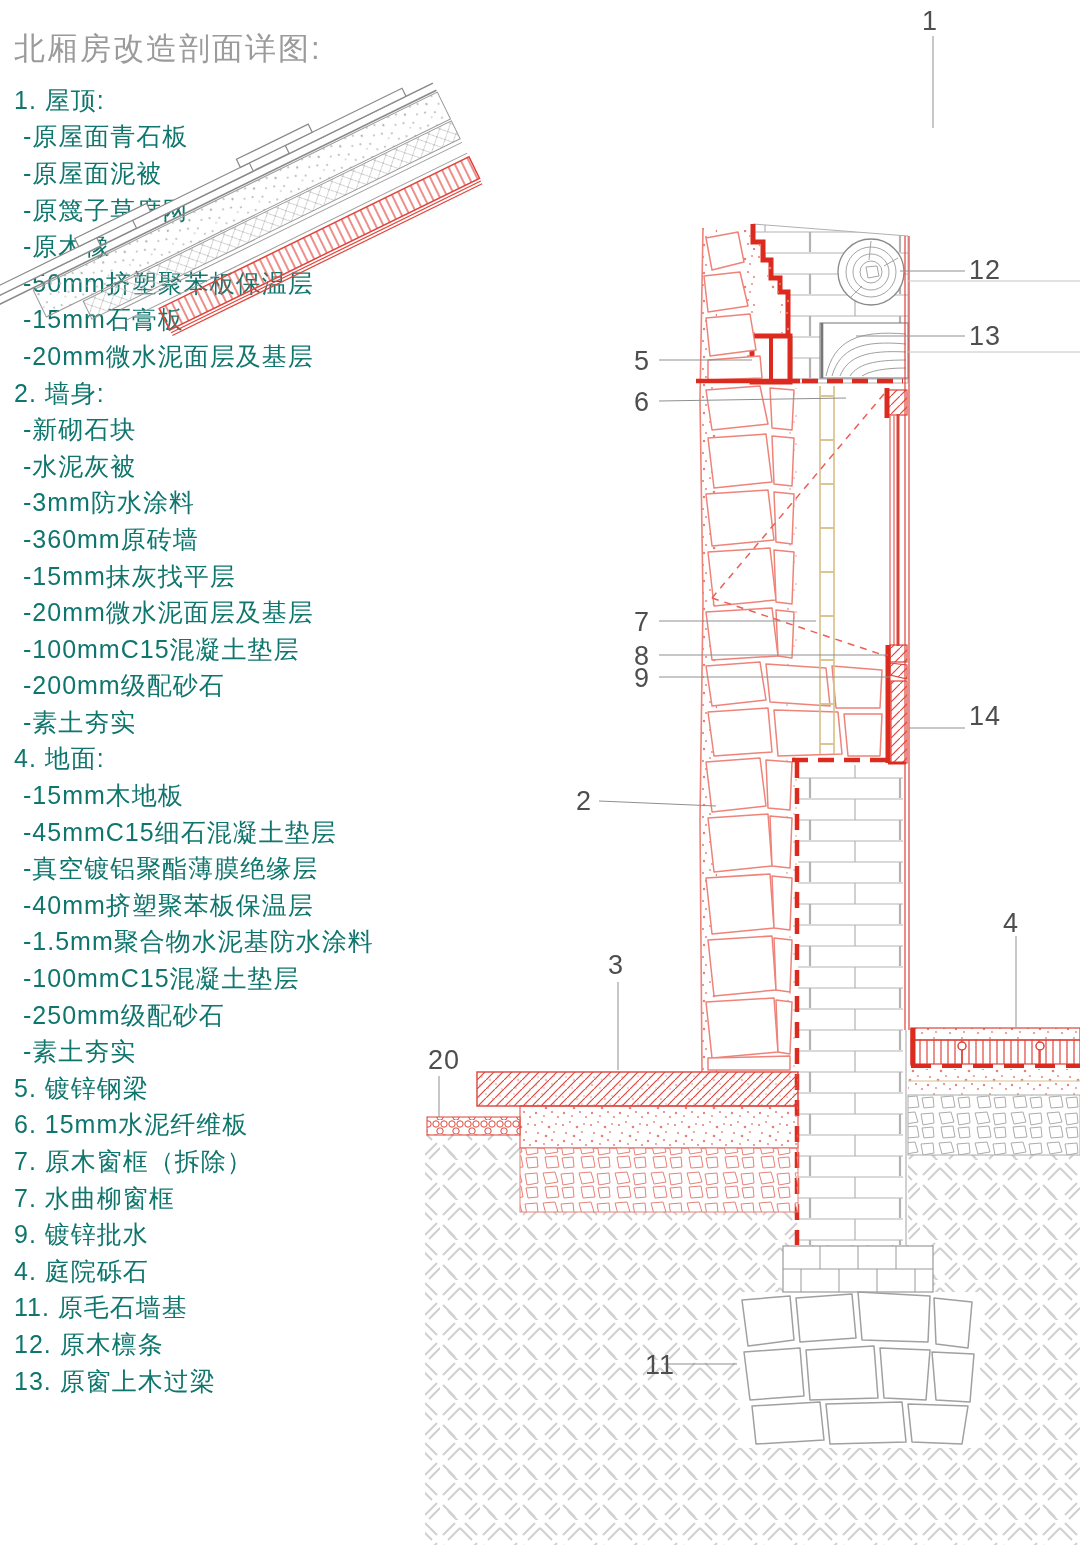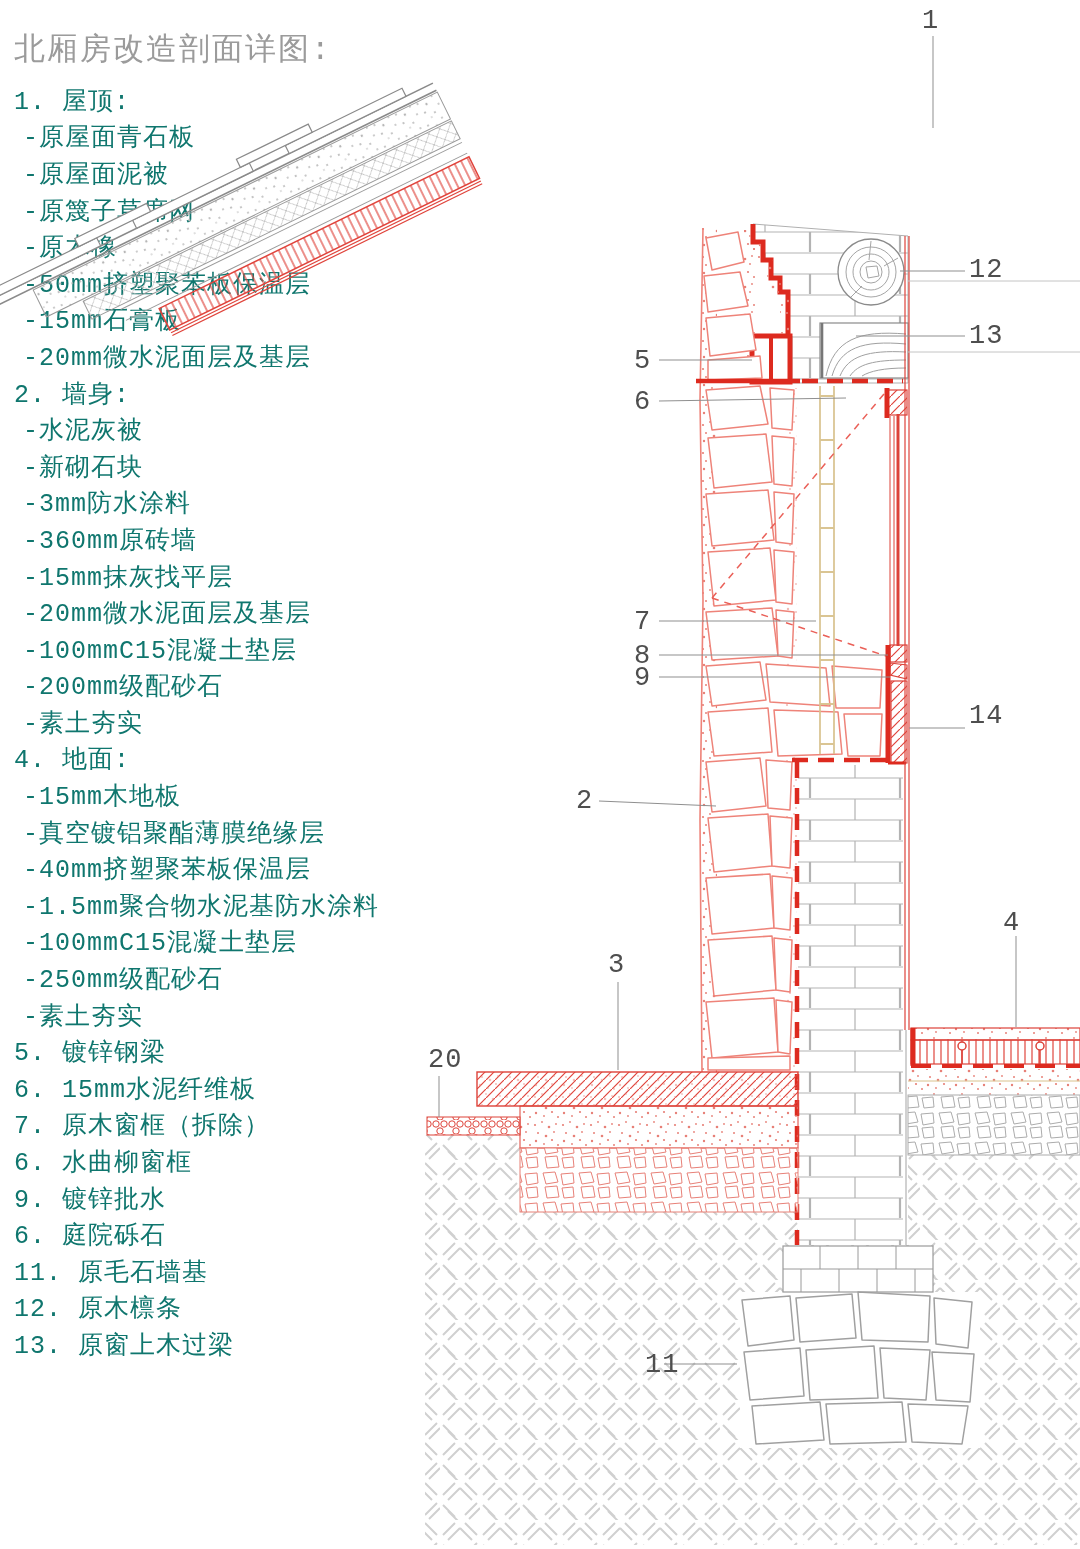--- a/index.html
+++ b/index.html
@@ -1,17 +1,17 @@
 <!DOCTYPE html>
 <html><head>
 <meta charset="utf-8">
 <style>
   html,body{margin:0;padding:0;background:#ffffff;}
   #stage{position:relative;width:1080px;height:1549px;background:#ffffff;overflow:hidden;
-         font-family:Liberation Mono, monospace;}
+         font-family:Liberation Sans, sans-serif;}
   #drawing{position:absolute;left:0;top:0;width:1080px;height:1549px;}
   .title{position:absolute;left:14px;top:28px;font-size:31px;letter-spacing:2px;color:#9b9b9b;font-weight:400;}
   .legend{position:absolute;left:14px;top:82px;width:410px;}
   .legend-line{height:36.6px;display:flex;align-items:center;font-size:25px;color:#0f766e;
                letter-spacing:1px;white-space:nowrap;}
   .legend-line.indent{padding-left:9px;text-align:center;}
   .callout{position:absolute;font-size:27px;color:#4e4e4e;letter-spacing:1px;}
 </style>
 </head>
 <body>
@@ -42,26 +42,26 @@
       <div class="legend-line indent">
         <span>-15mm石膏板</span>
       </div>
       <div class="legend-line indent">
         <span>-20mm微水泥面层及基层</span>
       </div>
       <div class="legend-line">
         <span>2. 墙身:</span>
       </div>
       <div class="legend-line indent">
+        <span>-新砌石块</span>
+      </div>
+      <div class="legend-line indent">
         <span>-水泥灰被</span>
       </div>
       <div class="legend-line indent">
-        <span>-新砌石块</span>
-      </div>
-      <div class="legend-line indent">
         <span>-3mm防水涂料</span>
       </div>
       <div class="legend-line indent">
         <span>-360mm原砖墙</span>
       </div>
       <div class="legend-line indent">
         <span>-15mm抹灰找平层</span>
       </div>
       <div class="legend-line indent">
         <span>-20mm微水泥面层及基层</span>
@@ -75,20 +75,23 @@
       <div class="legend-line indent">
         <span>-素土夯实</span>
       </div>
       <div class="legend-line">
         <span>4. 地面:</span>
       </div>
       <div class="legend-line indent">
         <span>-15mm木地板</span>
       </div>
       <div class="legend-line indent">
+        <span>-45mmC15细石混凝土垫层</span>
+      </div>
+      <div class="legend-line indent">
         <span>-真空镀铝聚酯薄膜绝缘层</span>
       </div>
       <div class="legend-line indent">
         <span>-40mm挤塑聚苯板保温层</span>
       </div>
       <div class="legend-line indent">
         <span>-1.5mm聚合物水泥基防水涂料</span>
       </div>
       <div class="legend-line indent">
         <span>-100mmC15混凝土垫层</span>
@@ -102,27 +105,27 @@
       <div class="legend-line">
         <span>5. 镀锌钢梁</span>
       </div>
       <div class="legend-line">
         <span>6. 15mm水泥纤维板</span>
       </div>
       <div class="legend-line">
         <span>7. 原木窗框（拆除）</span>
       </div>
       <div class="legend-line">
-        <span>6. 水曲柳窗框</span>
+        <span>7. 水曲柳窗框</span>
       </div>
       <div class="legend-line">
         <span>9. 镀锌批水</span>
       </div>
       <div class="legend-line">
-        <span>6. 庭院砾石</span>
+        <span>4. 庭院砾石</span>
       </div>
       <div class="legend-line">
         <span>11. 原毛石墙基</span>
       </div>
       <div class="legend-line">
         <span>12. 原木檩条</span>
       </div>
       <div class="legend-line">
         <span>13. 原窗上木过梁</span>
       </div>

